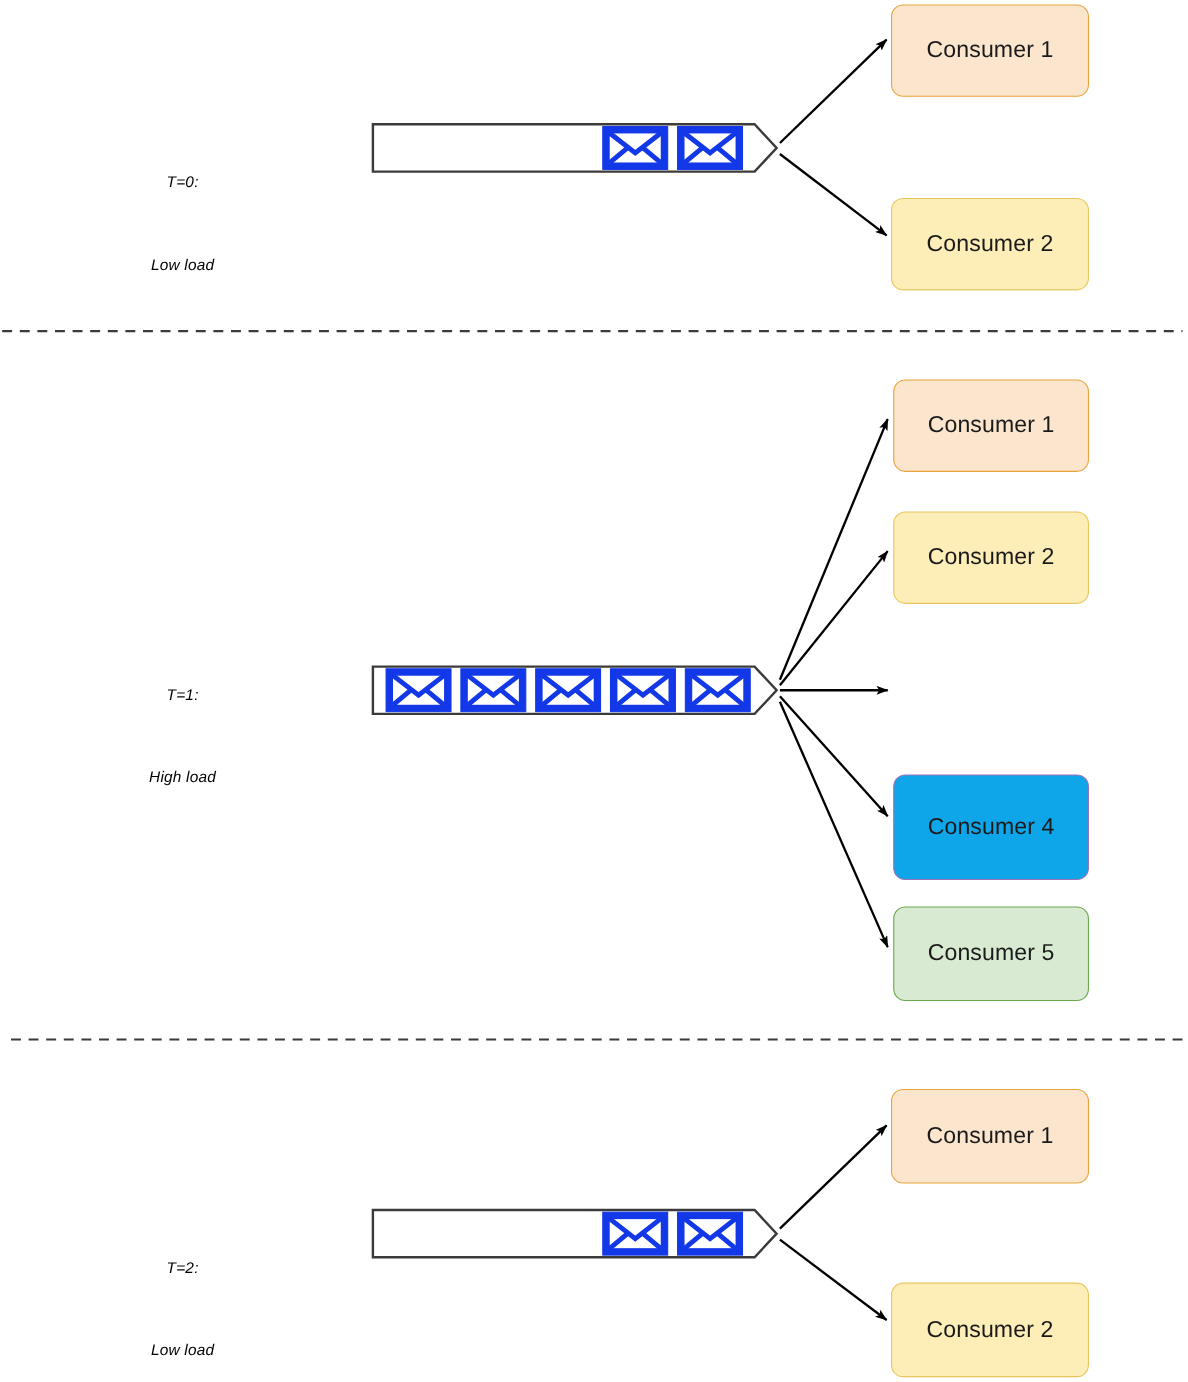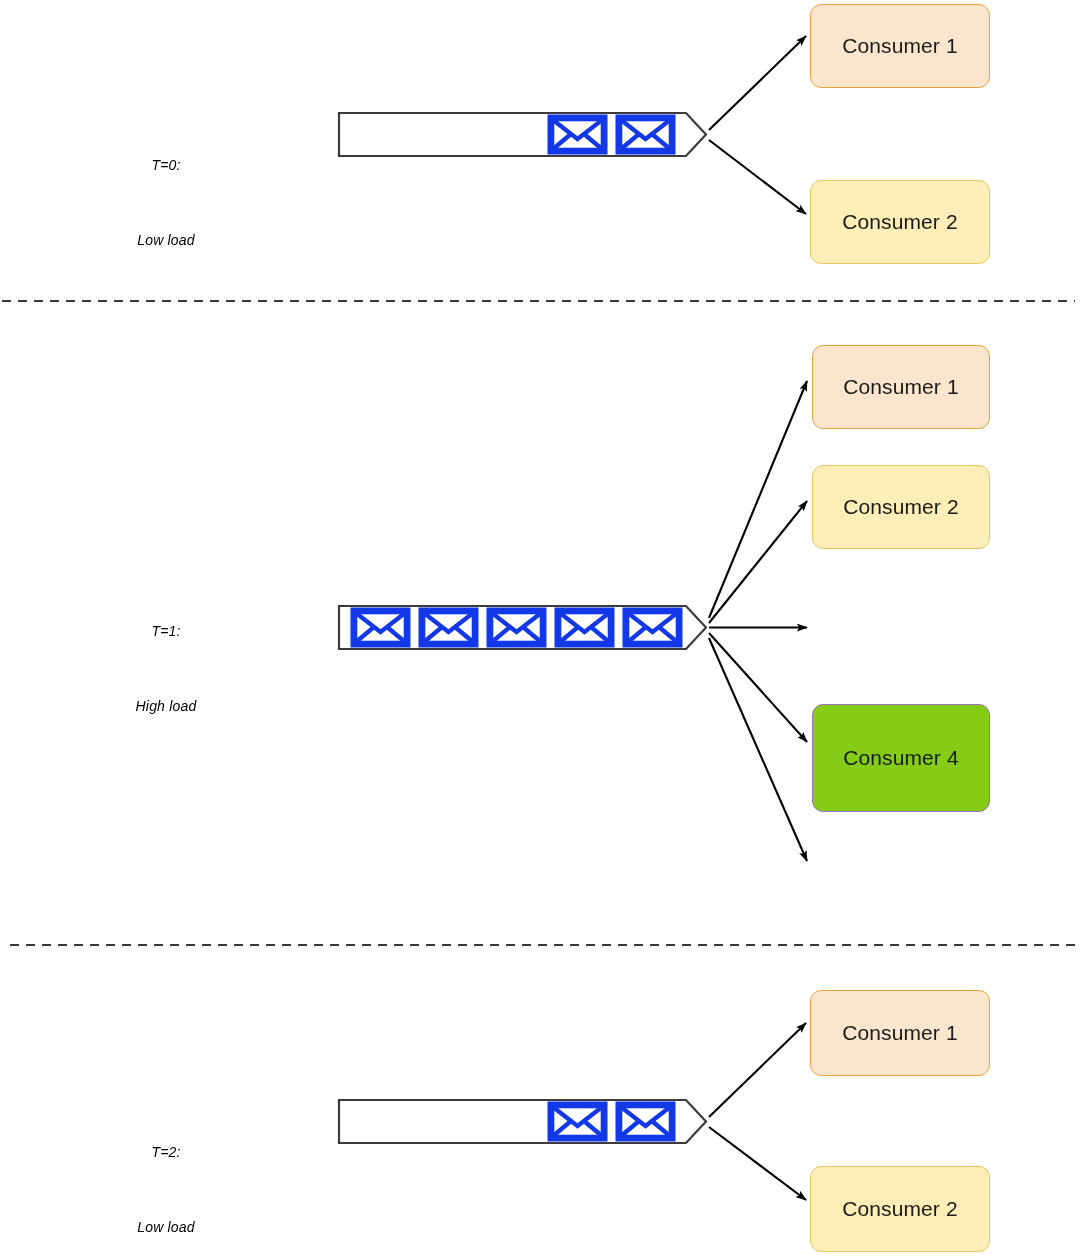--- a/index.html
+++ b/index.html
@@ -198,22 +198,25 @@
   <div class="consumer-box" style="left:810px; top:180px; width:180px; height:84px; background:#fdedb7; border-color:#e8c65d;">
     <span class="consumer-label">Consumer 2</span>
   </div>
 
   <div class="consumer-box" style="left:812px; top:345px; width:178px; height:84px; background:#fce5cd; border-color:#e8a33d;">
     <span class="consumer-label">Consumer 1</span>
   </div>
   <div class="consumer-box" style="left:812px; top:465px; width:178px; height:84px; background:#fdedb7; border-color:#e8c65d;">
     <span class="consumer-label">Consumer 2</span>
   </div>
-  <div class="consumer-box" style="left:812px; top:704px; width:178px; height:108px; background:#84cc16; border-color:#9b72b8;">
+  <div class="consumer-box" style="left:812px; top:704px; width:178px; height:96px; background:#0ea5e9; border-color:#9b72b8;">
     <span class="consumer-label">Consumer 4</span>
+  </div>
+  <div class="consumer-box" style="left:812px; top:824px; width:178px; height:86px; background:#d9ead3; border-color:#6aa84f;">
+    <span class="consumer-label">Consumer 5</span>
   </div>
 
   <div class="consumer-box" style="left:810px; top:990px; width:180px; height:86px; background:#fce5cd; border-color:#e8a33d;">
     <span class="consumer-label">Consumer 1</span>
   </div>
   <div class="consumer-box" style="left:810px; top:1166px; width:180px; height:86px; background:#fdedb7; border-color:#e8c65d;">
     <span class="consumer-label">Consumer 2</span>
   </div>
 
 </div>

